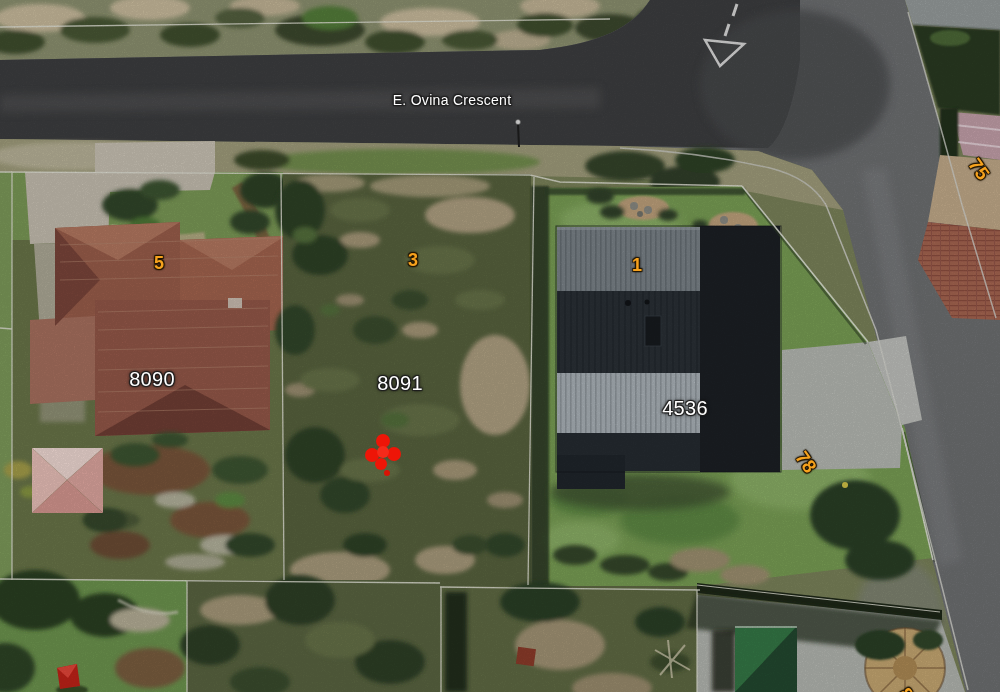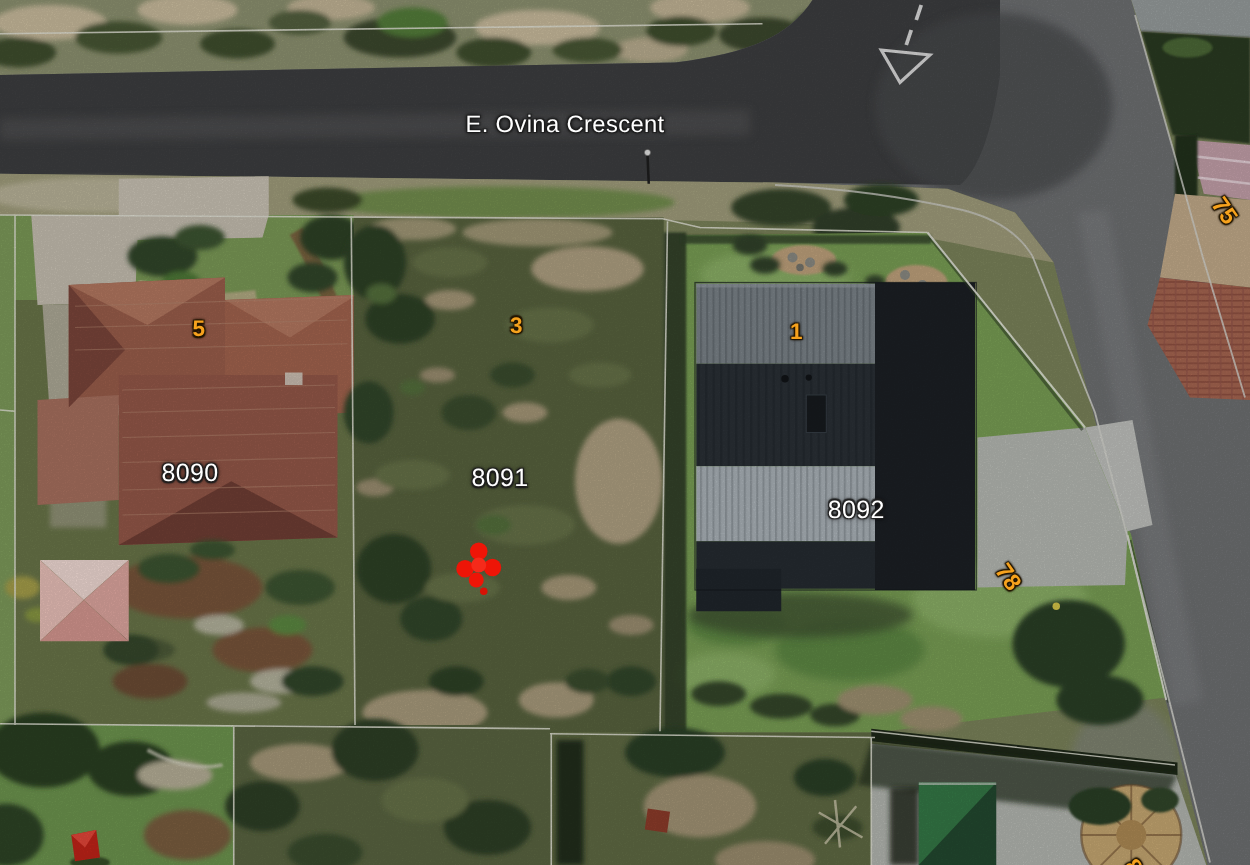--- a/index.html
+++ b/index.html
@@ -6,21 +6,21 @@
   .map-viewport{
     position:relative;width:1000px;height:692px;overflow:hidden;
     font-family:"Liberation Sans", sans-serif;background:#7d855c;
   }
   .map-viewport svg{position:absolute;left:0;top:0;}
   .lbl{
     position:absolute;transform:translate(-50%,-50%);
     white-space:nowrap;pointer-events:none;line-height:1;
   }
   .lbl-white{
-    color:#ffffff;font-size:19px;letter-spacing:.3px;
+    color:#ffffff;font-size:14px;letter-spacing:.3px;
     text-shadow:-1px -1px 1px #1d1d1d,1px -1px 1px #1d1d1d,-1px 1px 1px #1d1d1d,1px 1px 1px #1d1d1d,0 0 4px #000;
   }
   .lbl-erf{font-size:20px;}
   .lbl-orange{
     color:#f6a21d;font-weight:bold;font-size:18px;
     text-shadow:-1px -1px 1px #221500,1px -1px 1px #221500,-1px 1px 1px #221500,1px 1px 1px #221500,0 0 3px #000;
   }
   .lbl-rot{transform:translate(-50%,-50%) rotate(55deg);font-size:19px;}
   .marker{position:absolute;width:46px;height:50px;transform:translate(-50%,-50%);filter:blur(.4px);}
 </style>
@@ -382,21 +382,21 @@
     <circle cx="518" cy="122" r="2.5" fill="#e8e8e8" stroke="#555" stroke-width=".5"></circle>
   </g>
 </g>
 
 <rect x="0" y="0" width="1000" height="692" filter="url(#grain)" opacity=".16"></rect>
 </svg>
 
 <div class="lbl lbl-white" style="left:452px;top:100px;">E. Ovina Crescent</div>
 <div class="lbl lbl-white lbl-erf" style="left:152px;top:379px;">8090</div>
 <div class="lbl lbl-white lbl-erf" style="left:400px;top:383px;">8091</div>
-<div class="lbl lbl-white lbl-erf" style="left:685px;top:408px;">8092</div>
+<div class="lbl lbl-white lbl-erf" style="left:685px;top:408px;">4536</div>
 <div class="lbl lbl-orange" style="left:159px;top:263px;">5</div>
 <div class="lbl lbl-orange" style="left:413px;top:260px;">3</div>
 <div class="lbl lbl-orange" style="left:637px;top:265px;">1</div>
 <div class="lbl lbl-orange lbl-rot" style="left:806px;top:462px;">78</div>
 <div class="lbl lbl-orange lbl-rot" style="left:979px;top:169px;">75</div>
 <div class="lbl lbl-orange lbl-rot" style="left:906px;top:694px;">8</div>
 
 <div class="marker" style="left:383px;top:456px;">
   <svg width="46" height="50" viewBox="0 0 46 50">
     <circle cx="23" cy="10" r="7" fill="#ee1507"></circle>

